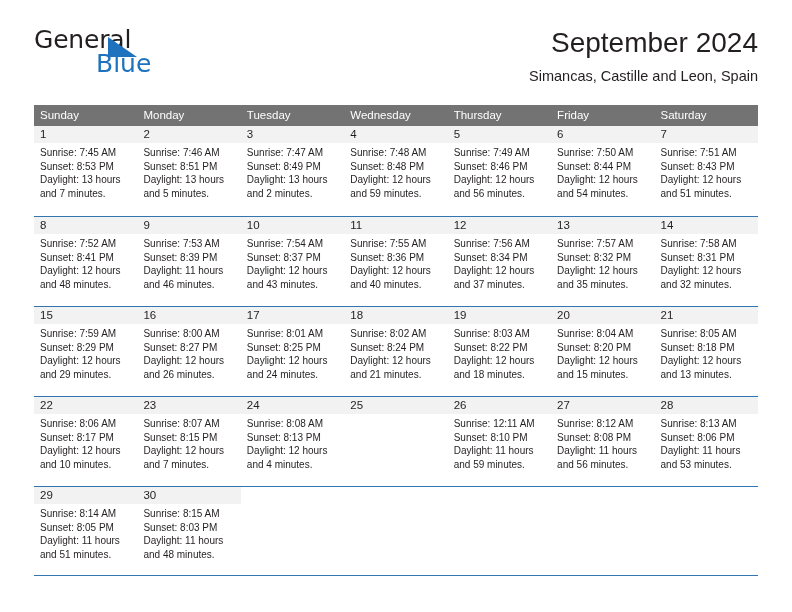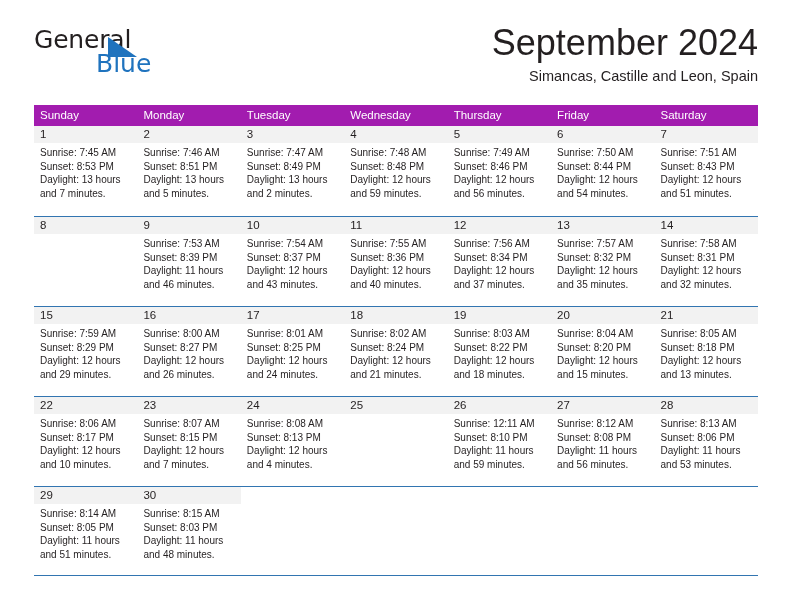--- a/index.html
+++ b/index.html
@@ -66,21 +66,21 @@
     line-height: 28px;
   }
 
   .title-wrap {
     position: absolute;
     right: 0;
     top: 0;
     text-align: right;
   }
   .cal-title {
-    font-size: 36px;
+    font-size: 28px;
     color: #231f20;
     line-height: 34px;
     white-space: nowrap;
     font-weight: normal;
     margin: 0;
   }
   .cal-subtitle {
     font-size: 14.5px;
     color: #231f20;
     line-height: 20px;
@@ -90,21 +90,21 @@
 
   
   .calendar {
     position: absolute;
     left: 34px;
     top: 105px;
     width: 724px;
   }
   .weekday-row {
     display: flex;
-    background: #a21caf;
+    background: #737373;
     height: 21px;
   }
   .weekday {
     flex: 1 1 0;
     color: #ffffff;
     font-size: 11.5px;
     line-height: 21px;
     padding-left: 6px;
     box-sizing: border-box;
     white-space: nowrap;
@@ -240,20 +240,25 @@
             <div class="day-info">
               <div>Sunrise: 7:51 AM</div>
               <div>Sunset: 8:43 PM</div>
               <div class="wrapline">Daylight: 12 hours and 51 minutes.</div>
             </div>
           </div>
         </div>
         <div class="week">
           <div class="day">
             <div class="day-num">8</div>
+            <div class="day-info">
+              <div>Sunrise: 7:52 AM</div>
+              <div>Sunset: 8:41 PM</div>
+              <div class="wrapline">Daylight: 12 hours and 48 minutes.</div>
+            </div>
           </div>
           <div class="day">
             <div class="day-num">9</div>
             <div class="day-info">
               <div>Sunrise: 7:53 AM</div>
               <div>Sunset: 8:39 PM</div>
               <div class="wrapline">Daylight: 11 hours and 46 minutes.</div>
             </div>
           </div>
           <div class="day">

